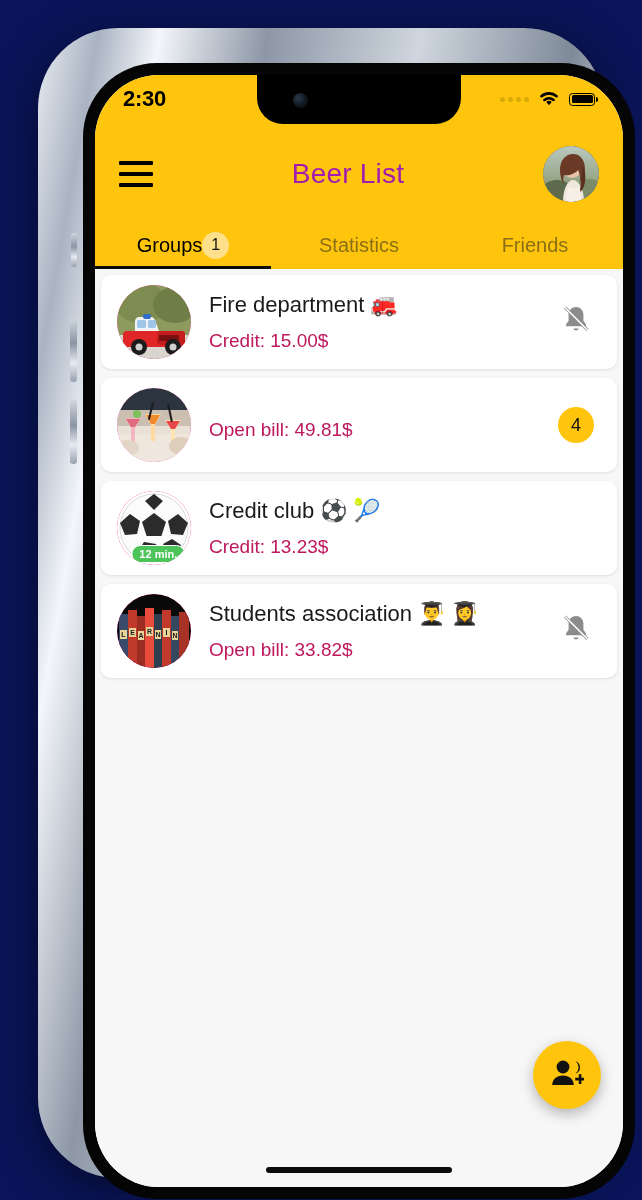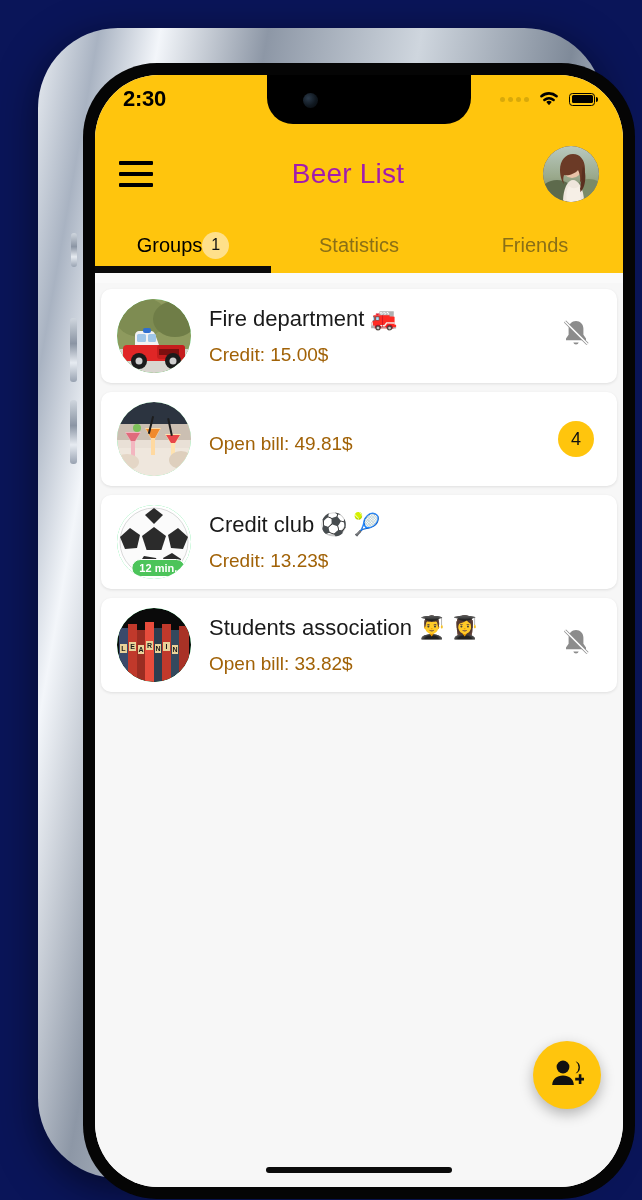--- a/index.html
+++ b/index.html
@@ -63,21 +63,20 @@
   .btn-voldn  { left: 32px; top: 372px; width: 7px; height: 64px; }
   .btn-power  { right: 32px; top: 330px; width: 7px; height: 100px; }
 
   
   .app-header {
     position: absolute;
     left: 0; top: 0;
     width: 528px;
     height: 198px;
     background: #FFC50D;
-    padding-left: 20px;
   }
 
   .notch {
     position: absolute;
     left: 50%;
     transform: translateX(-50%);
     top: 0;
     width: 204px;
     height: 49px;
     background: #000;
@@ -227,21 +226,21 @@
     left: 0; bottom: 0;
     height: 7px;
     width: 176px;
     background: #0a0a0a;
   }
 
   
   .content {
     position: absolute;
     left: 0;
-    top: 208px;
+    top: 194px;
     width: 528px;
     bottom: 0;
     background: #f7f7f7;
     overflow: hidden;
   }
   .list { padding: 6px 6px 0 6px; }
 
   .card {
     background: #fff;
     border-radius: 10px;
@@ -253,21 +252,21 @@
     box-sizing: border-box;
     box-shadow: 0 1px 3px rgba(0,0,0,0.10);
     cursor: pointer;
   }
   .card-avatar {
     width: 74px; height: 74px;
     border-radius: 50%;
     overflow: hidden;
     flex-shrink: 0;
     position: relative;
-    background: #86efac;
+    background: #ec4899;
   }
   .card-avatar svg { display: block; }
   .time-badge {
     position: absolute;
     left: 50%;
     transform: translateX(-42%);
     bottom: 2px;
     background: #4CC45A;
     color: #fff;
     font-size: 11px;
@@ -285,21 +284,21 @@
   }
   .card-title {
     font-size: 22px;
     color: #1a1a1a;
     white-space: nowrap;
     overflow: hidden;
     line-height: 1.25;
   }
   .card-sub {
     font-size: 19px;
-    color: #a16207;
+    color: #be185d;
     margin-top: 10px;
     white-space: nowrap;
     line-height: 1.25;
   }
   .card-right {
     width: 46px;
     display: flex;
     align-items: center;
     justify-content: center;
     flex-shrink: 0;

